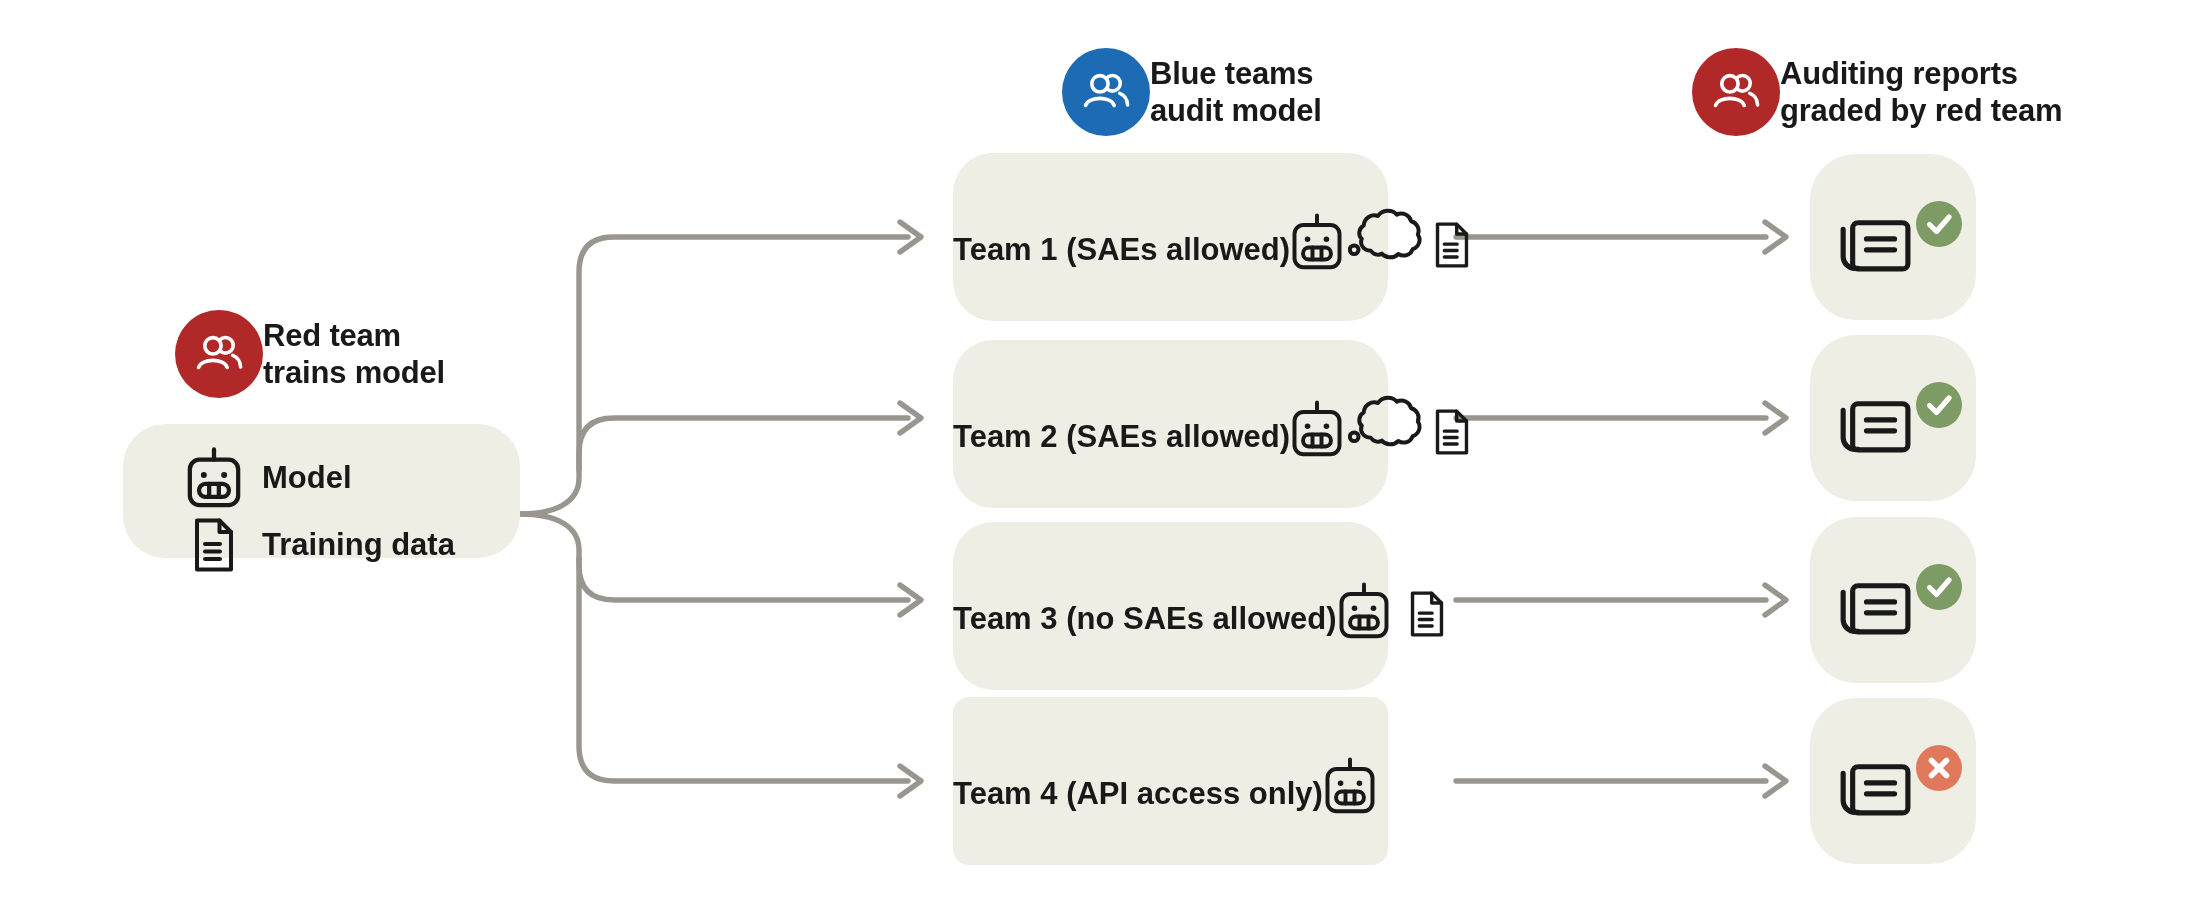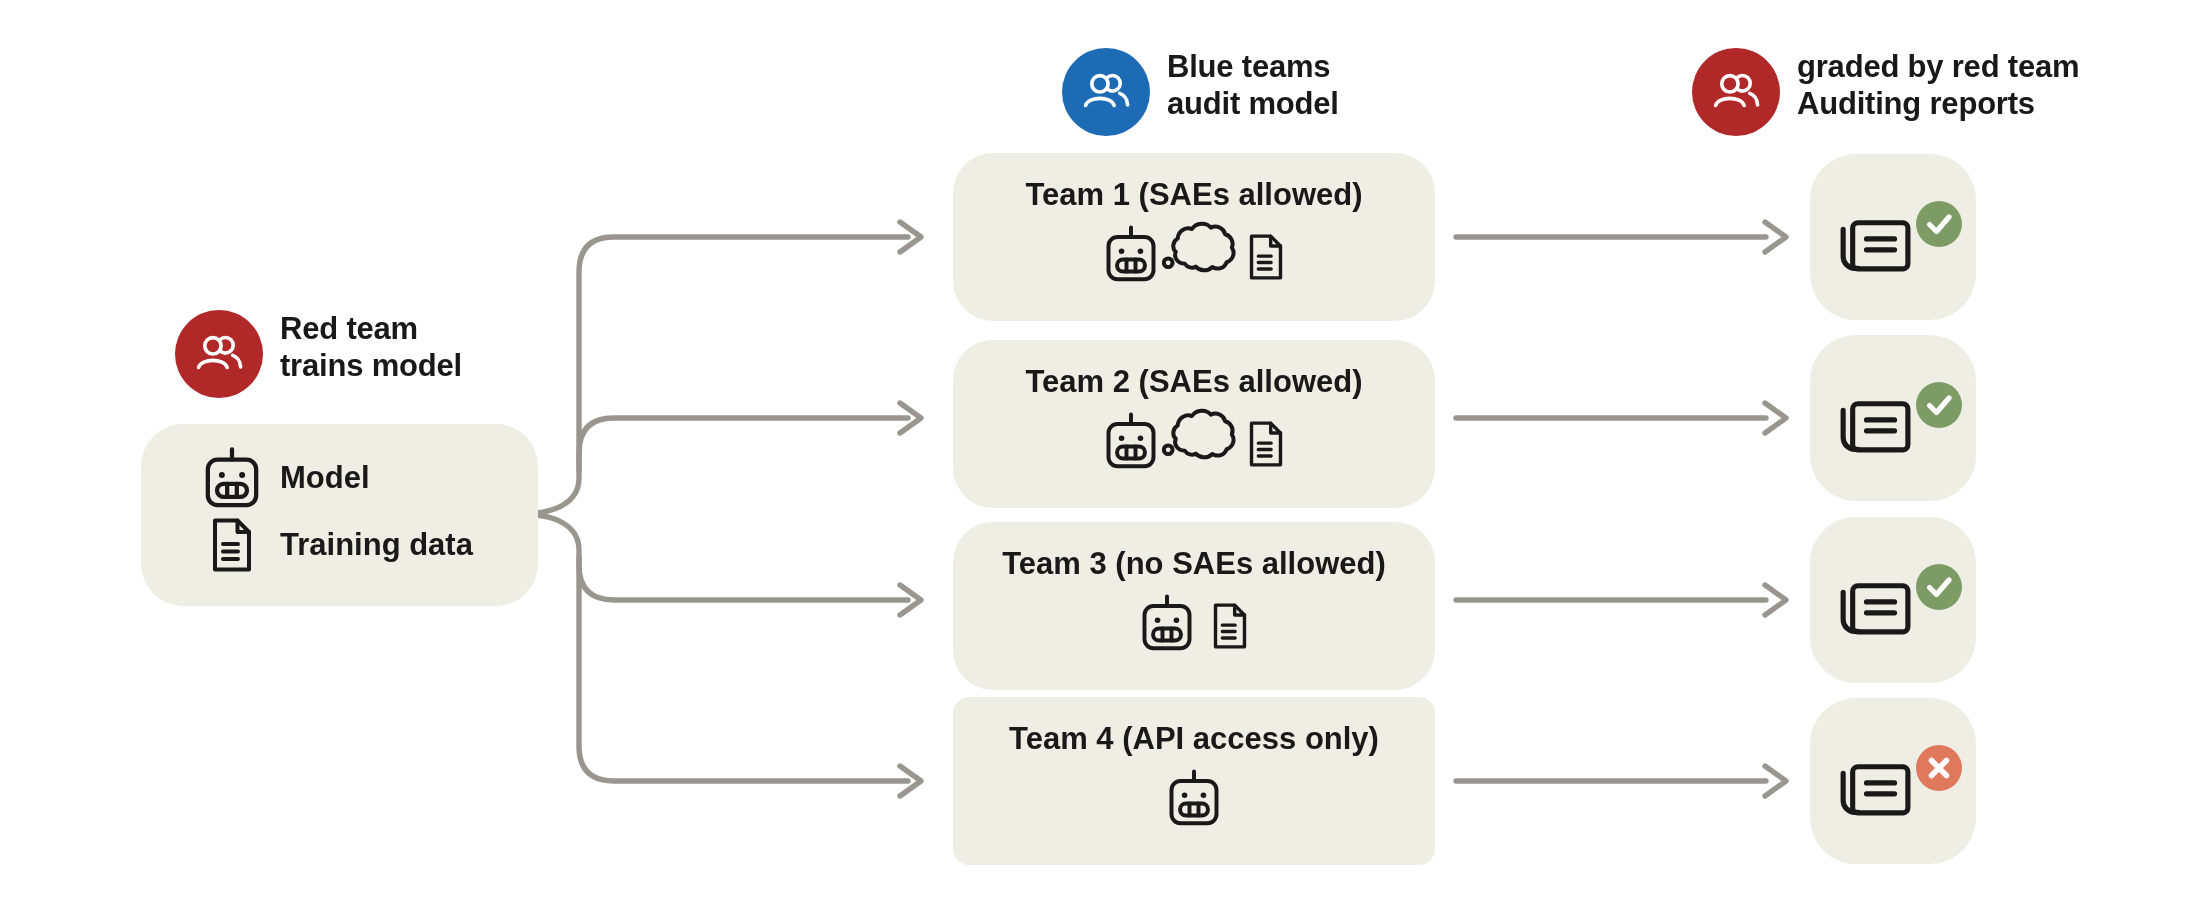--- a/index.html
+++ b/index.html
@@ -5,35 +5,35 @@
   html,body{margin:0;padding:0;background:#ffffff;}
   .canvas{
     position:relative;
     width:2200px;height:920px;
     background:#ffffff;
     font-family:"Liberation Sans", sans-serif;
     color:#191919;
     overflow:hidden;
   }
   
-  .heading{position:absolute;display:flex;gap:17px;}
+  .heading{position:absolute;display:flex;align-items:center;}
   .team-badge{width:88px;height:88px;border-radius:50%;flex:0 0 auto;
     display:flex;align-items:center;justify-content:center;}
   .team-badge.red{background:#b12828;--bg:#b12828;}
   .team-badge.blue{background:#1d6bb4;--bg:#1d6bb4;}
   .heading-text{font-size:31px;font-weight:700;line-height:37px;letter-spacing:-.2px;}
   
   .beige{position:absolute;background:#efeee4;border-radius:42px;}
   
   .src-row{position:absolute;left:59px;display:flex;align-items:center;}
   .icon-slot{width:64px;display:flex;justify-content:center;align-items:center;flex:0 0 auto;}
   .src-label{font-size:31px;font-weight:700;margin-left:16px;white-space:nowrap;}
   
-  .team-box{left:953px;width:482px;height:168px;border-radius:40px;
-    display:flex;flex-direction:column;align-items:center;}
+  .team-box{left:953px;width:435px;height:168px;border-radius:40px;
+    display:flex;flex-direction:row;align-items:center;}
   .team-title{margin-top:25px;font-size:31px;font-weight:700;line-height:34px;
     text-align:center;white-space:nowrap;}
   .team-icons{margin-top:9px;height:66px;display:flex;align-items:center;}
   .ticon-robot{margin-right:4px;}
   .ticon-cloud{margin-bottom:12px;}
   .ticon-doc{margin-left:10px;margin-top:6px;}
   
   .report-box{left:1810px;width:166px;height:166px;border-radius:46px;}
   .report-news{position:absolute;left:26px;top:63px;}
   .report-badge{position:absolute;left:106px;top:47px;width:46px;height:46px;}
@@ -143,26 +143,26 @@
     </div>
   </div>
 
   <div class="heading" style="left:1692px;top:48px;">
     <div class="team-badge red">
       <svg width="56" height="56">
           <use href="#people"></use>
         </svg>
     </div>
     <div class="heading-text">
+      <div>Auditing reports</div>
       <div>graded by red team</div>
-      <div>Auditing reports</div>
-    </div>
-  </div>
-
-  <div class="beige" style="left:141px;top:424px;width:397px;height:182px;">
+    </div>
+  </div>
+
+  <div class="beige" style="left:123px;top:424px;width:397px;height:134px;">
     <div class="src-row" style="top:23px;height:62px;">
       <span class="icon-slot">
         <svg width="58" height="62">
             <use href="#robot"></use>
           </svg>
       </span>
       <span class="src-label">Model</span>
     </div>
     <div class="src-row" style="top:94px;height:54px;">
       <span class="icon-slot">

